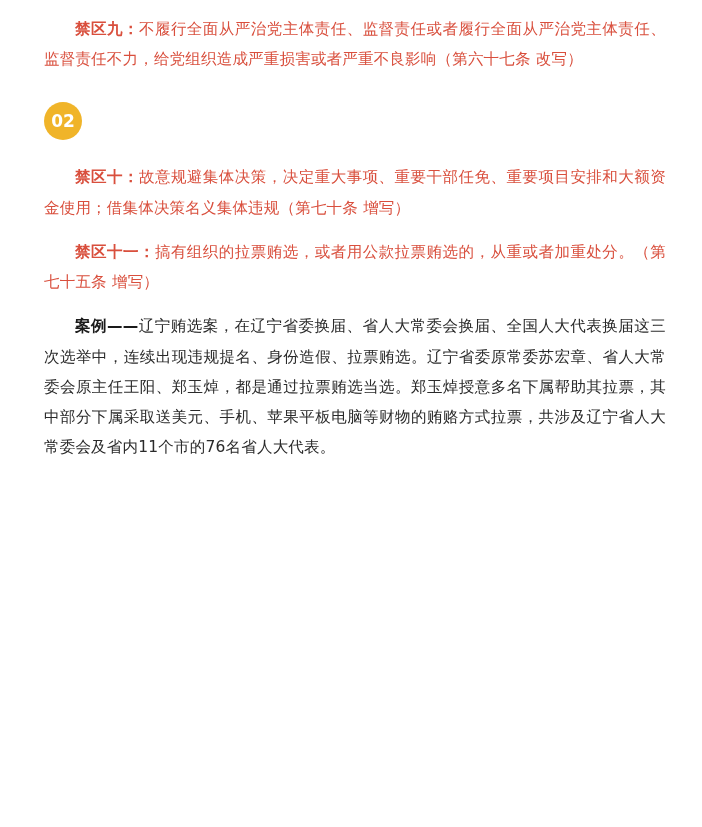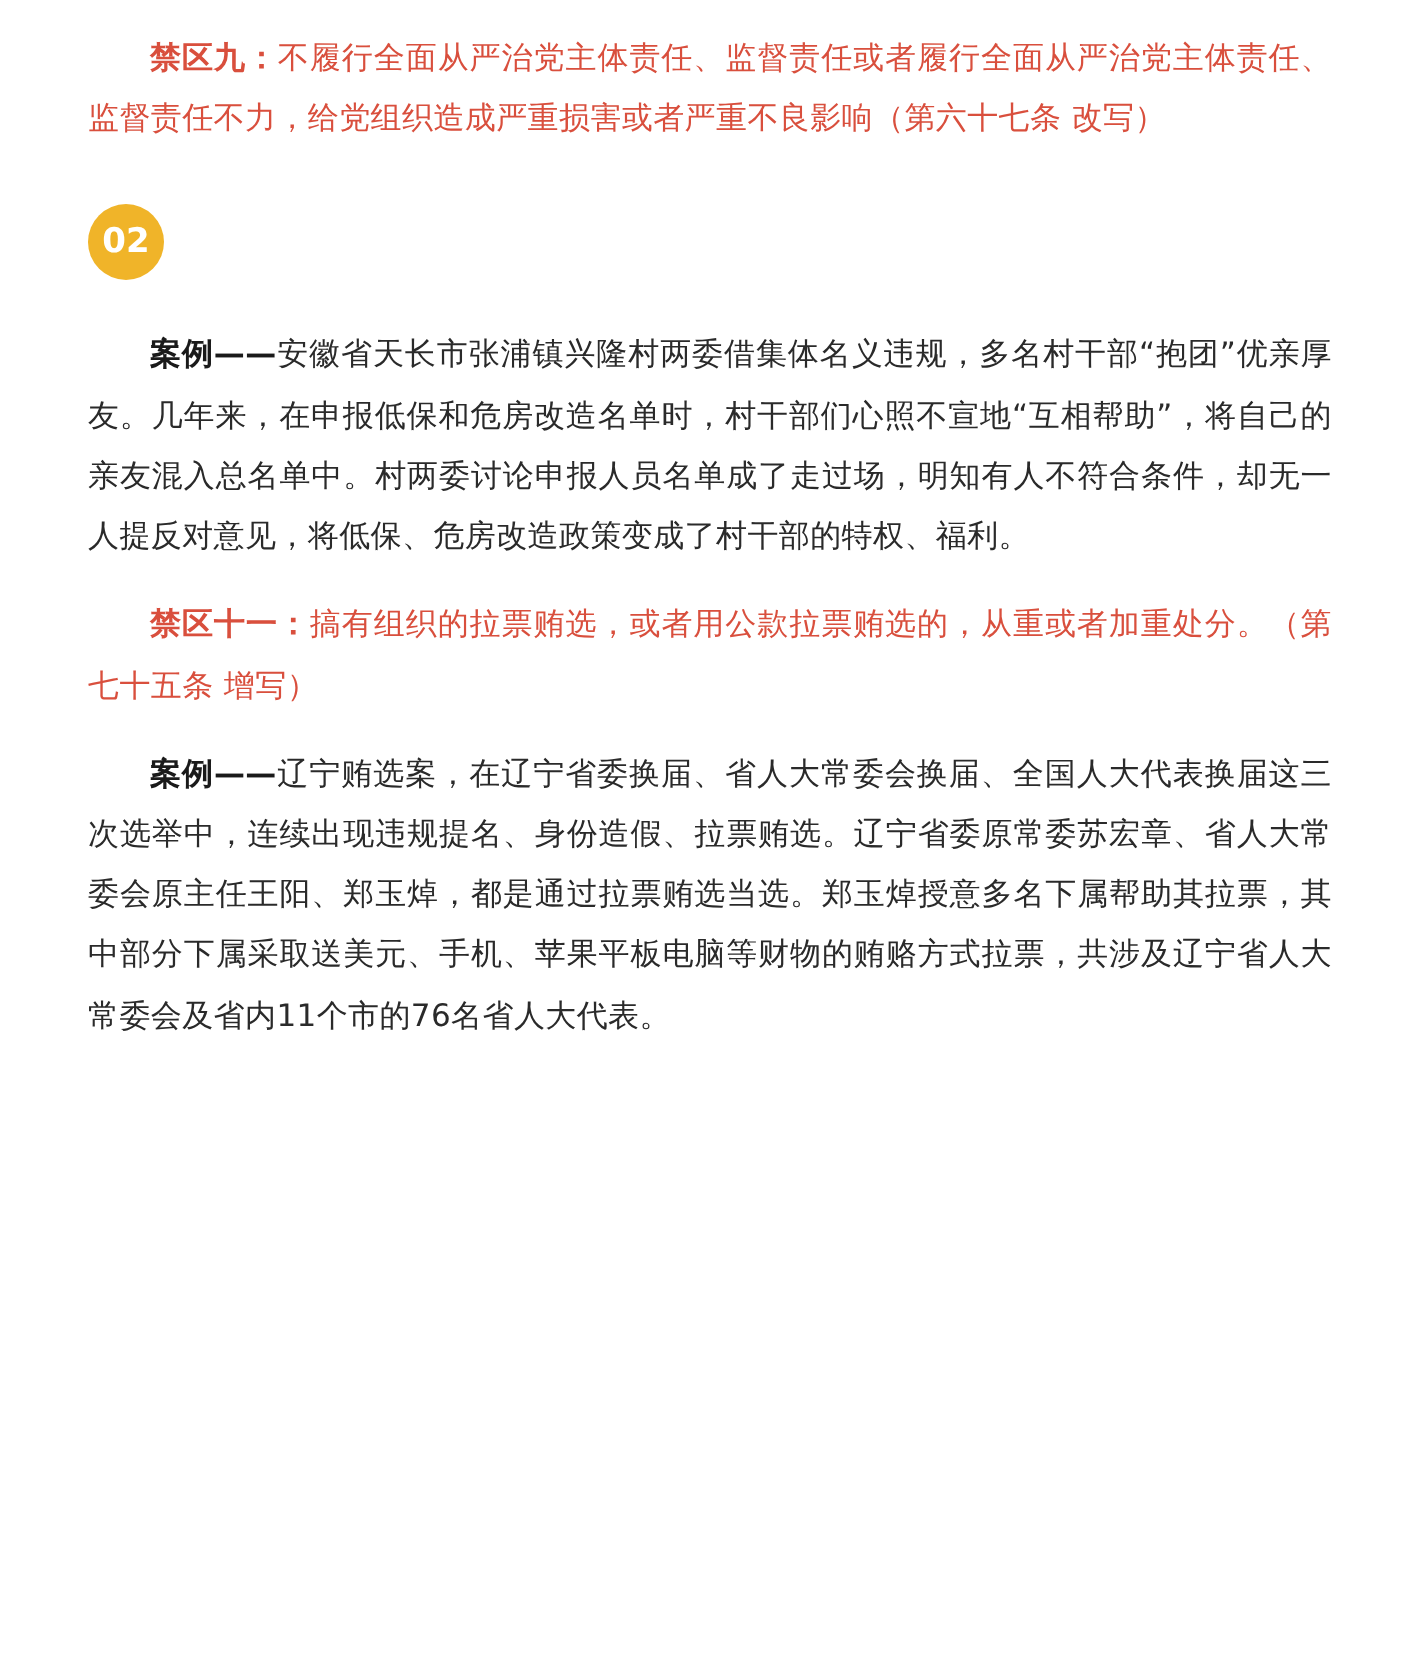--- a/index.html
+++ b/index.html
@@ -105,24 +105,24 @@
 
   <p class="para rule indent">
     <span class="lead">禁区九：</span><span>不履行全面从严治党主体责任、监督责任或者履行全面从严治党主体责任、监督责任不力，给党组织造成严重损害或者严重不良影响（第六十七条 改写）</span>
   </p>
 
 
   <div class="section-head">
     <div class="badge">02</div>
   </div>
 
+  <p class="para rule indent">
+    <span class="lead">禁区十：</span><span>故意规避集体决策，决定重大事项、重要干部任免、重要项目安排和大额资金使用；借集体决策名义集体违规（第七十条 增写）</span>
+  </p>
 
-  <p class="para case indent">
-    <span class="lead">案例——</span><span>安徽省天长市张浦镇兴隆村两委借集体名义违规，多名村干部“抱团”优亲厚友。几年来，在申报低保和危房改造名单时，村干部们心照不宣地“互相帮助”，将自己的亲友混入总名单中。村两委讨论申报人员名单成了走过场，明知有人不符合条件，却无一人提反对意见，将低保、危房改造政策变成了村干部的特权、福利。</span>
-  </p>
 
   <p class="para rule indent">
     <span class="lead">禁区十一：</span><span>搞有组织的拉票贿选，或者用公款拉票贿选的，从重或者加重处分。（第七十五条 增写）</span>
   </p>
 
   <p class="para case indent">
     <span class="lead">案例——</span><span>辽宁贿选案，在辽宁省委换届、省人大常委会换届、全国人大代表换届这三次选举中，连续出现违规提名、身份造假、拉票贿选。辽宁省委原常委苏宏章、省人大常委会原主任王阳、郑玉焯，都是通过拉票贿选当选。郑玉焯授意多名下属帮助其拉票，其中部分下属采取送美元、手机、苹果平板电脑等财物的贿赂方式拉票，共涉及辽宁省人大常委会及省内11个市的76名省人大代表。</span>
   </p>
 
 </div>

